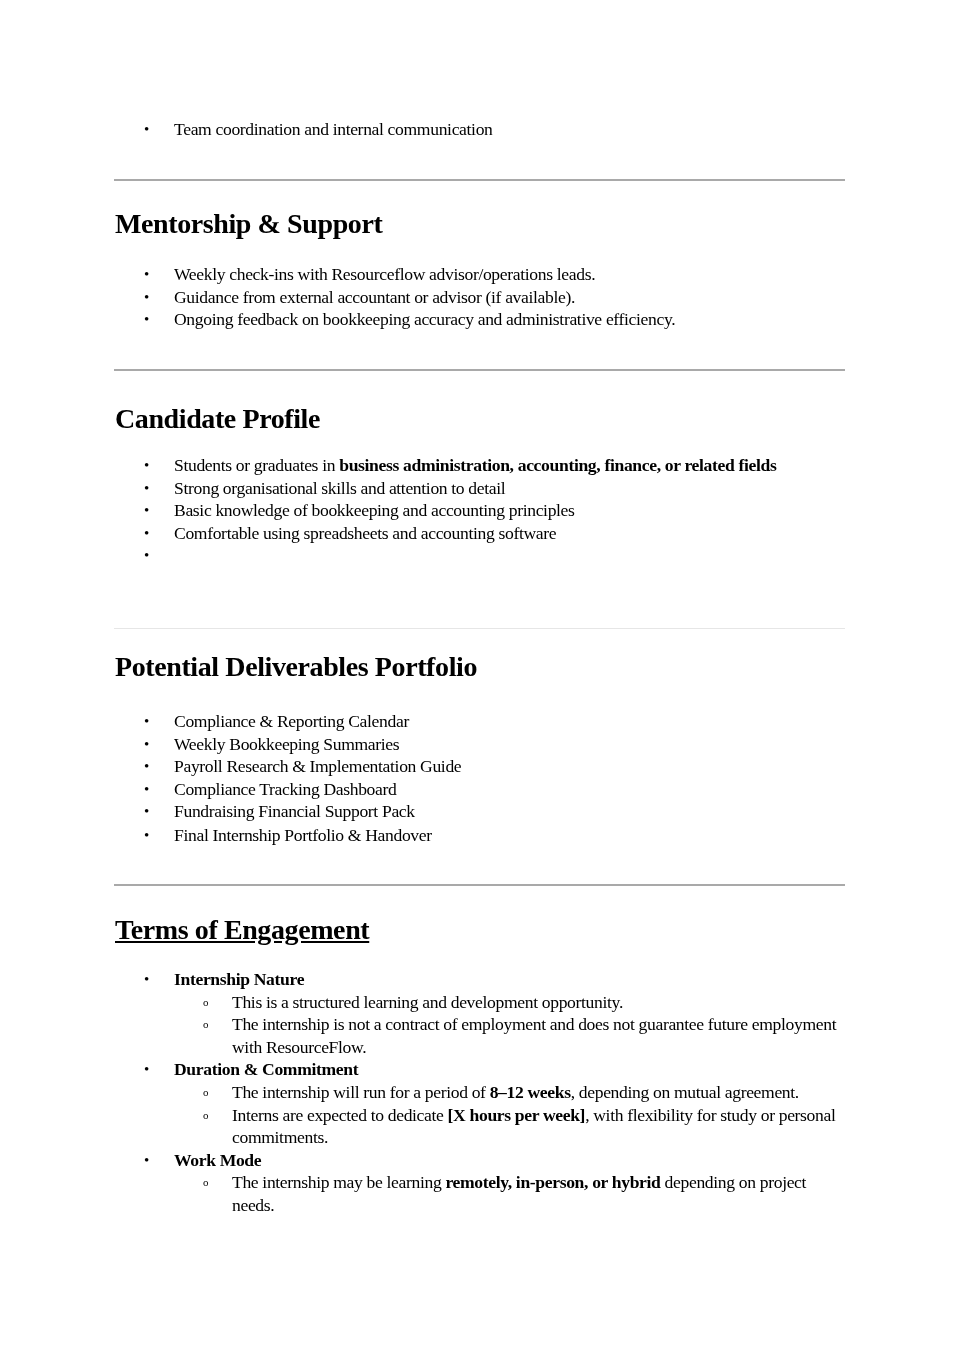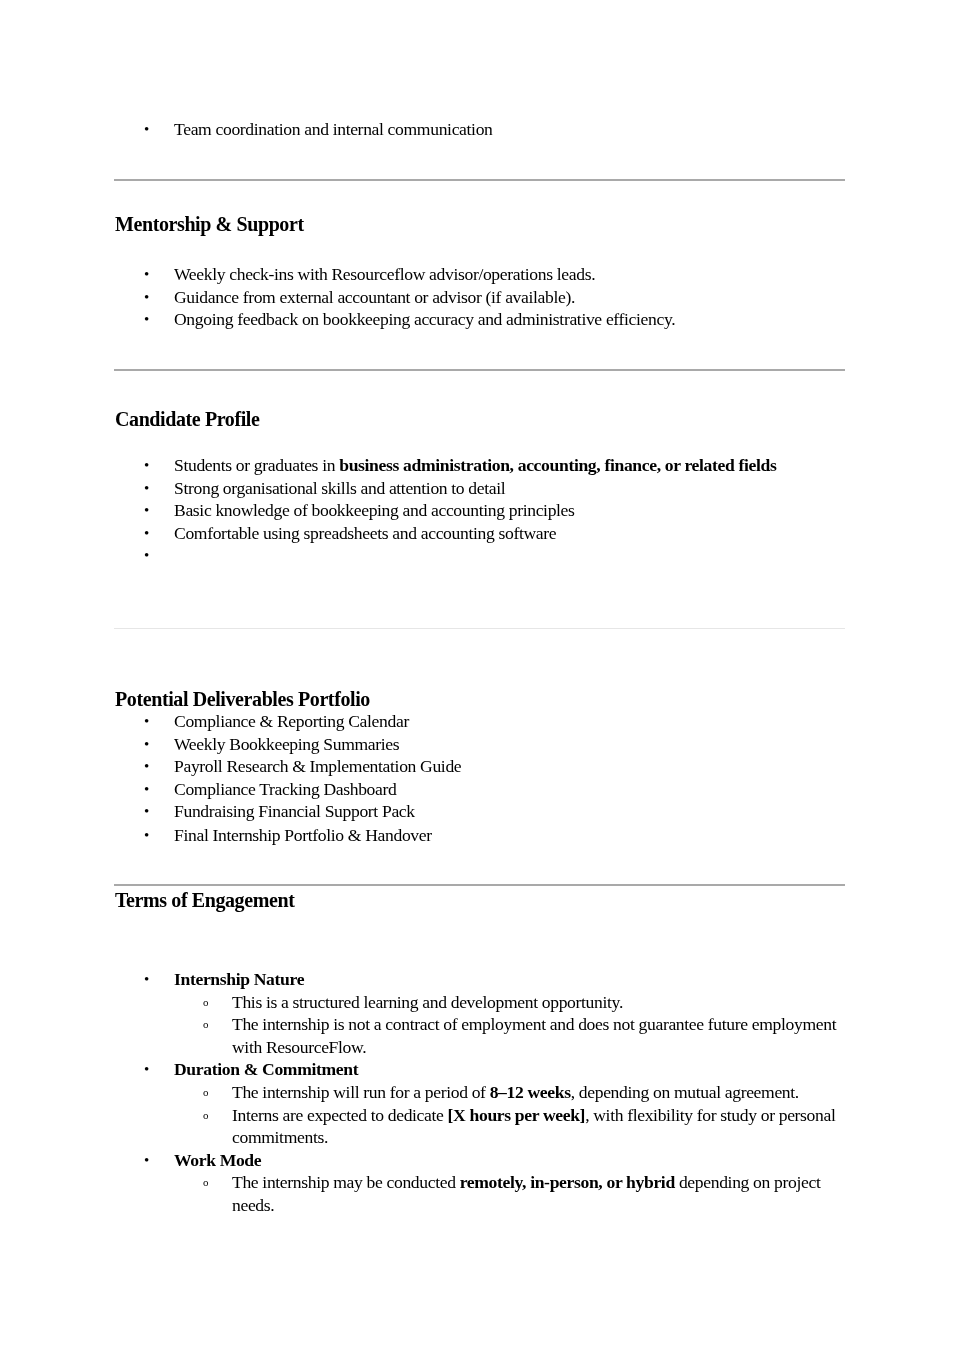--- a/index.html
+++ b/index.html
@@ -47,21 +47,21 @@
       letter-spacing: -0.35px;
     }
     ul.lvl2 > li > .bullet {
       position: absolute;
       left: 29px;
       top: 0;
       font-size: 11px;
       line-height: 22.6px;
     }
     h2 {
-      font-size: 20px;
+      font-size: 28px;
       font-weight: bold;
       margin: 0;
       letter-spacing: -0.4px;
       line-height: 34px;
     }
     hr.rule {
       position: absolute;
       left: 114px;
       width: 731px;
       height: 0;
@@ -107,37 +107,37 @@
     <li><span class="bullet">•</span><span>Students or graduates in </span><b>business administration, accounting, finance, or related fields</b></li>
     <li><span class="bullet">•</span><span>Strong organisational skills and attention to detail</span></li>
     <li><span class="bullet">•</span><span>Basic knowledge of bookkeeping and accounting principles</span></li>
     <li><span class="bullet">•</span><span>Comfortable using spreadsheets and accounting software</span></li>
     <li><span class="bullet">•</span></li>
   </ul>
 </div>
 
 <hr class="rule light" style="top:628px;">
 
-<div class="abs" style="top:682px;">
+<div class="abs" style="top:650px;">
   <h2>Potential Deliverables Portfolio</h2>
 </div>
 <div class="abs" style="top:710px;">
   <ul class="lvl1">
     <li><span class="bullet">•</span><span>Compliance &amp; Reporting Calendar</span></li>
     <li><span class="bullet">•</span><span>Weekly Bookkeeping Summaries</span></li>
     <li><span class="bullet">•</span><span>Payroll Research &amp; Implementation Guide</span></li>
     <li><span class="bullet">•</span><span>Compliance Tracking Dashboard</span></li>
     <li><span class="bullet">•</span><span>Fundraising Financial Support Pack</span></li>
     <li style="margin-top:1px;"><span class="bullet">•</span><span>Final Internship Portfolio &amp; Handover</span></li>
   </ul>
 </div>
 
 <hr class="rule" style="top:884px;">
 
-<div class="abs" style="top:883px;">
+<div class="abs" style="top:913px;text-decoration:underline;">
   <h2>Terms of Engagement</h2>
 </div>
 <div class="abs" style="top:968px;">
   <ul class="lvl1">
     <li>
       <span class="bullet">•</span>
       <b>Internship Nature</b>
       <ul class="lvl2">
         <li><span class="bullet">o</span><span>This is a structured learning and development opportunity.</span></li>
         <li><span class="bullet">o</span><span>The internship is not a contract of employment and does not guarantee future employment with ResourceFlow.</span></li>
@@ -148,17 +148,17 @@
       <b>Duration &amp; Commitment</b>
       <ul class="lvl2">
         <li><span class="bullet">o</span><span>The internship will run for a period of </span><b>8–12 weeks</b><span>, depending on mutual agreement.</span></li>
         <li><span class="bullet">o</span><span>Interns are expected to dedicate </span><b>[X hours per week]</b><span>, with flexibility for study or personal commitments.</span></li>
       </ul>
     </li>
     <li>
       <span class="bullet">•</span>
       <b>Work Mode</b>
       <ul class="lvl2">
-        <li><span class="bullet">o</span><span>The internship may be conducted </span><b>remotely, in-person, or hybrid</b><span> depending on project needs.</span></li>
+        <li><span class="bullet">o</span><span>The internship may be learning </span><b>remotely, in-person, or hybrid</b><span> depending on project needs.</span></li>
       </ul>
     </li>
   </ul>
 </div>
 
 </body></html>

